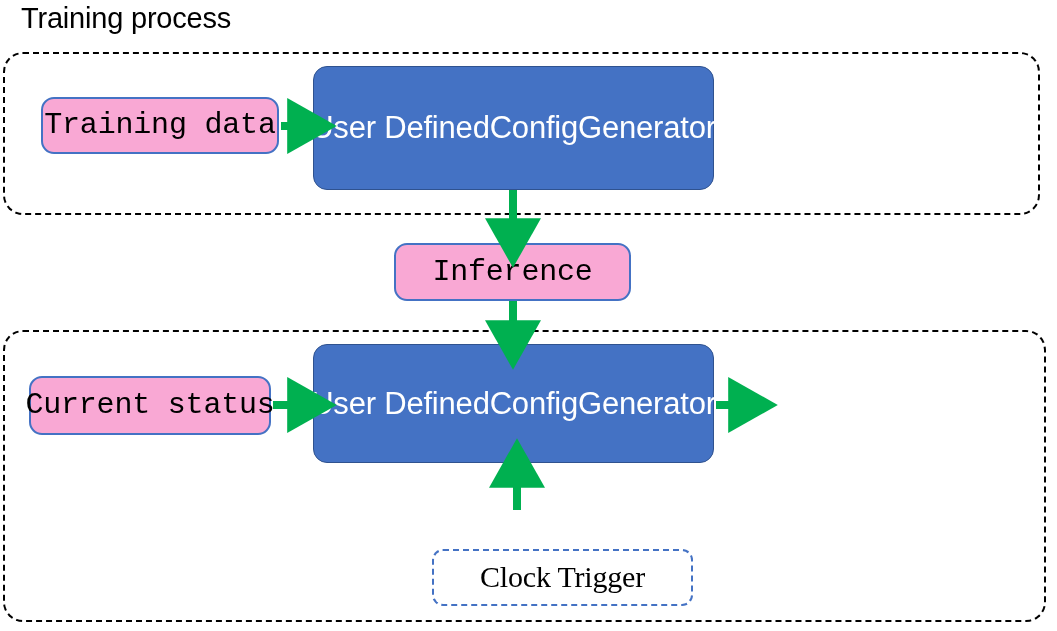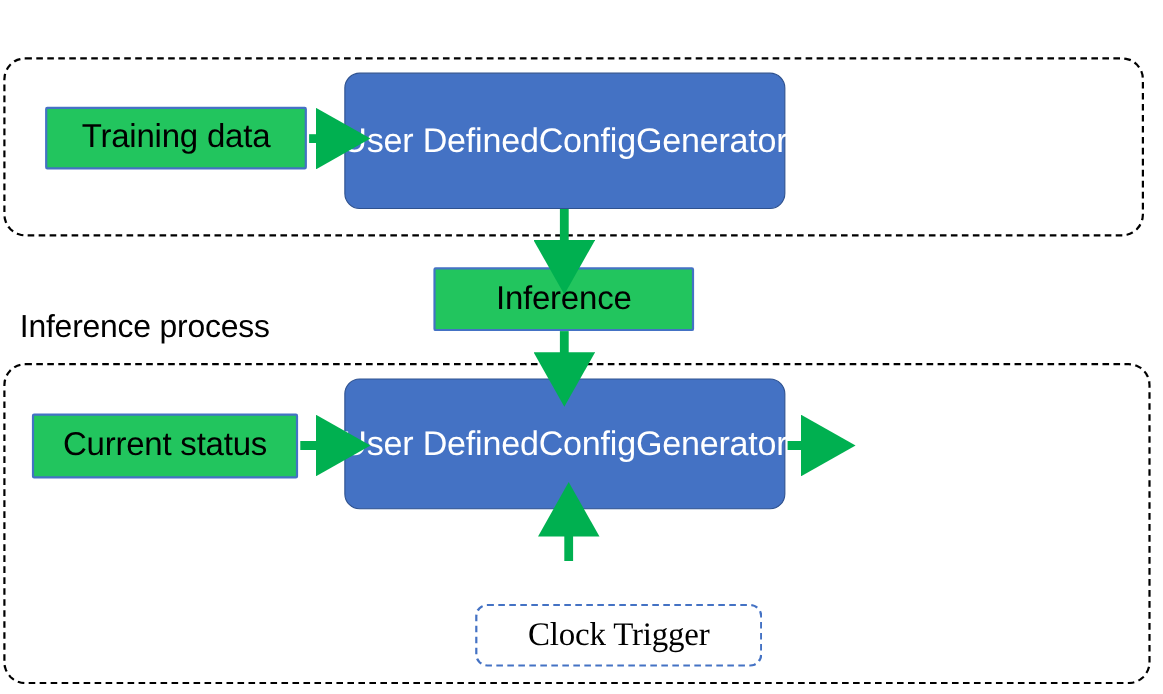--- a/index.html
+++ b/index.html
@@ -42,28 +42,29 @@
   #container-training  { left: 3px;  top: 52px;  width: 1037px; height: 163px; }
   #container-inference { left: 3px;  top: 330px; width: 1043px; height: 292px; }
 
   
   .node {
     position: absolute;
     box-sizing: border-box;
     display: flex;
     align-items: center;
     justify-content: center;
-    background: #22c55e;
+    background: #f9a8d4;
     border: 2.2px solid #4472C4;
-    border-radius: 2px;
+    border-radius: 13px;
     color: #000000;
     font-size: 30px;
     line-height: 1.08;
     white-space: nowrap;
     letter-spacing: -0.2px;
+    font-family: Liberation Mono, monospace;
   }
   #node-training-data  { left: 41px;  top: 97px;  width: 238px; height: 57px; }
   #node-checkpoint     { left: 394px; top: 243px; width: 237px; height: 58px; }
   #node-current-status { left: 29px;  top: 376px; width: 242px; height: 59px; }
   #node-output-config  { left: 753px; top: 376px; width: 260px; height: 59px; }
 
   
   .node-filled {
     position: absolute;
     box-sizing: border-box;
@@ -110,24 +111,24 @@
     height: 631px;
     pointer-events: none;
     z-index: 5;
   }
 </style>
 </head>
 <body>
 
 <div id="canvas">
 
+  <div class="section-title" id="title-training">Training process</div>
 
   <div class="process-container" id="container-training"></div>
 
-  <div class="section-title" id="title-inference">Inference process</div>
 
   <div class="process-container" id="container-inference"></div>
 
   <div class="node" id="node-training-data">Training data</div>
 
   <div class="node-filled" id="node-generator-training">
     <span>User Defined</span>
     <span>ConfigGenerator</span>
   </div>
 

